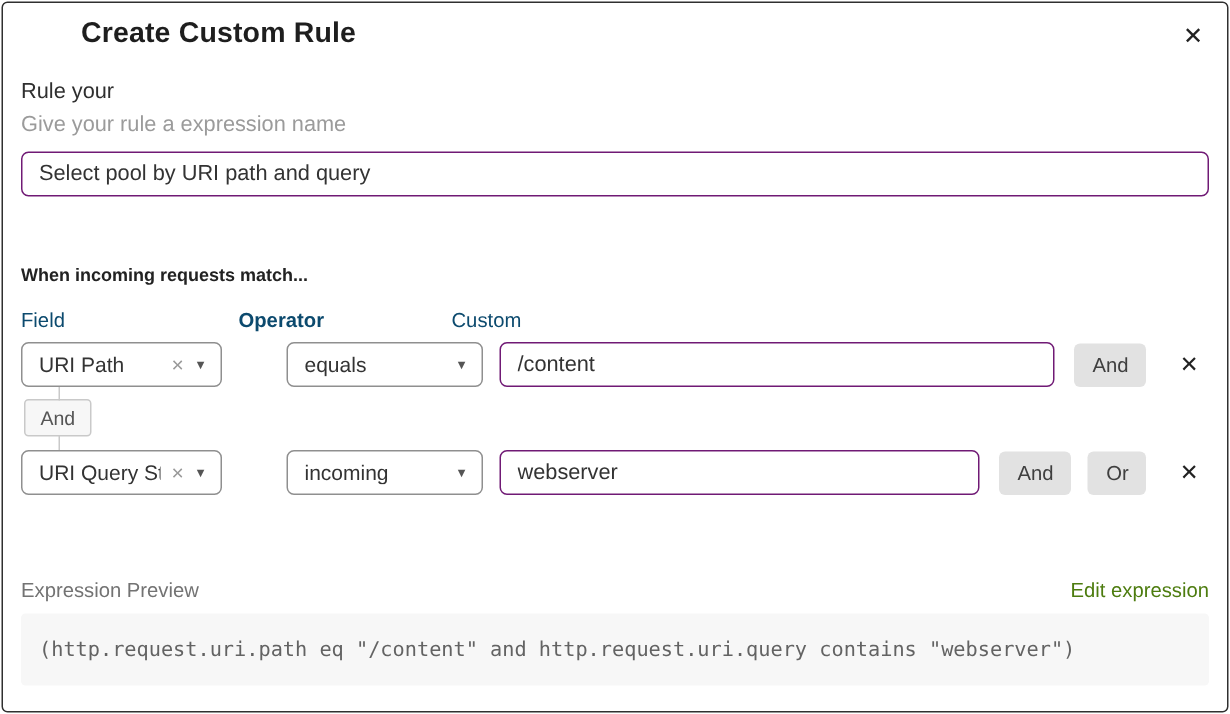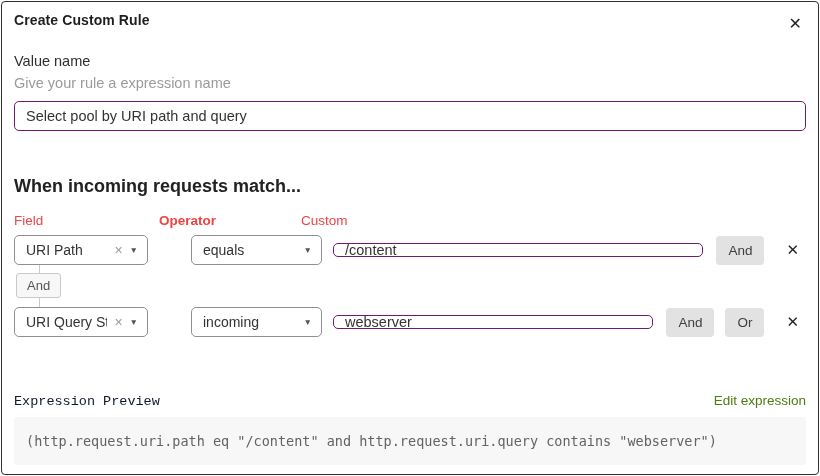--- a/index.html
+++ b/index.html
@@ -14,57 +14,57 @@
     margin: 1px;
     border: 1px solid #303030;
     border-radius: 4px;
     background: #fff;
     padding: 10px 12px 16px 12px;
     position: relative;
     overflow: hidden;
   }
   
   .hdr { display: flex; justify-content: space-between; align-items: flex-start; }
-  .title { font-size: 14px; font-weight: 700; color: #1e1e1e; letter-spacing: 0.1px; }
+  .title { font-size: 19px; font-weight: 700; color: #1e1e1e; letter-spacing: 0.1px; margin-left: 40px; }
   .close-btn {
     font-size: 16px; font-weight: 700; color: #222;
     background: none; border: none; cursor: pointer; line-height: 1;
     padding: 2px 4px; margin-top: 2px;
     font-family: "DejaVu Sans", sans-serif;
   }
   
   .rule-label { margin-top: 19px; font-size: 14.5px; color: #2f2f2f; }
   .rule-helper { margin-top: 6px; font-size: 14.5px; color: #9b9b9b; }
   .text-input {
     display: block; width: 100%; height: 30px;
     margin-top: 10px;
     border: 1px solid #701a75; border-radius: 5px;
     padding: 0 11px; font-size: 14.5px; color: #333;
     font-family: "Liberation Sans", sans-serif;
     outline: none; background: #fff;
   }
   
-  .match-heading { margin-top: 45px; font-size: 18px; font-weight: 700; color: #222; }
-  .col-labels { display: flex; gap: 11px; margin-top: 16px; font-size: 13.5px; color: #ef4444; }
+  .match-heading { margin-top: 45px; font-size: 12px; font-weight: 700; color: #222; }
+  .col-labels { display: flex; gap: 11px; margin-top: 16px; font-size: 13.5px; color: #0c4a6e; }
   .col-field { width: 134px; }
   .col-operator { width: 131px; font-weight: bold; }
   .col-value { flex: 1; }
   .cond-row { display: flex; gap: 11px; margin-top: 7px; align-items: center; }
   .select-box {
     height: 30px; border: 1px solid #8f8f8f; border-radius: 5px;
     display: flex; align-items: center; gap: 7px;
     padding: 0 9px 0 11px; font-size: 14px; color: #333;
     background: #fff; cursor: pointer; flex: none;
   }
   .select-box.w-field { width: 134px; }
   .select-box.w-op { width: 131px; margin-left: 32px; }
   .select-label { flex: 1; white-space: nowrap; overflow: hidden; }
   .clear-x { color: #9a9a9a; font-size: 14px; line-height: 1; }
   .chev { color: #555; font-size: 8.5px; line-height: 1; padding-top: 1px; }
-  .value-input { flex: 1; height: 14px; margin-top: 0; }
+  .value-input { flex: 1; height: 30px; margin-top: 0; }
   .conn-btn {
     flex: none; height: 29px; padding: 0 12px;
     background: #e2e2e2; border: none; border-radius: 4px;
     font-size: 13.5px; color: #3f3f3f; cursor: pointer;
     font-family: "Liberation Sans", sans-serif;
   }
   .conn-btn.first { margin-left: 2px; }
   .row-remove {
     flex: none; background: none; border: none; cursor: pointer;
     font-size: 15px; font-weight: 700; color: #222; line-height: 1;
@@ -82,21 +82,21 @@
     border-radius: 3px;
     font-size: 13px; color: #555;
   }
   .join-badge::before, .join-badge::after {
     content: ""; position: absolute; left: 50%; width: 1px; background: #c9c9c9;
   }
   .join-badge::before { top: -9px; height: 9px; }
   .join-badge::after { bottom: -10px; height: 10px; }
   
   .expr-row { display: flex; justify-content: space-between; align-items: baseline; margin-top: 56px; }
-  .expr-label { font-size: 13.5px; color: #0f172a; font-family: Liberation Mono, monospace; }
+  .expr-label { font-size: 13.5px; color: #737373; }
   .expr-edit { font-size: 13.5px; text-decoration: none; cursor: pointer; }
   .expr-code {
     margin-top: 8px;
     background: #f7f7f7;
     border-radius: 3px;
     padding: 16px 12px;
     font-family: "DejaVu Sans Mono", "Liberation Mono", monospace;
     font-size: 13.5px; color: #636363;
     white-space: nowrap; overflow: hidden;
   }
@@ -104,21 +104,21 @@
 </head>
 <body>
 
 <div class="modal">
 
   <div class="hdr">
     <div class="title">Create Custom Rule</div>
     <button class="close-btn">✕</button>
   </div>
 
-  <div class="rule-label">Value name</div>
+  <div class="rule-label">Rule your</div>
   <div class="rule-helper">Give your rule a expression name</div>
   <input class="text-input" type="text" value="Select pool by URI path and query" style="">
 
   <div class="match-heading">When incoming requests match...</div>
 
   <div class="col-labels">
     <div class="col-field">Field</div>
     <div class="col-operator">Operator</div>
     <div class="col-value">Custom</div>
   </div>

